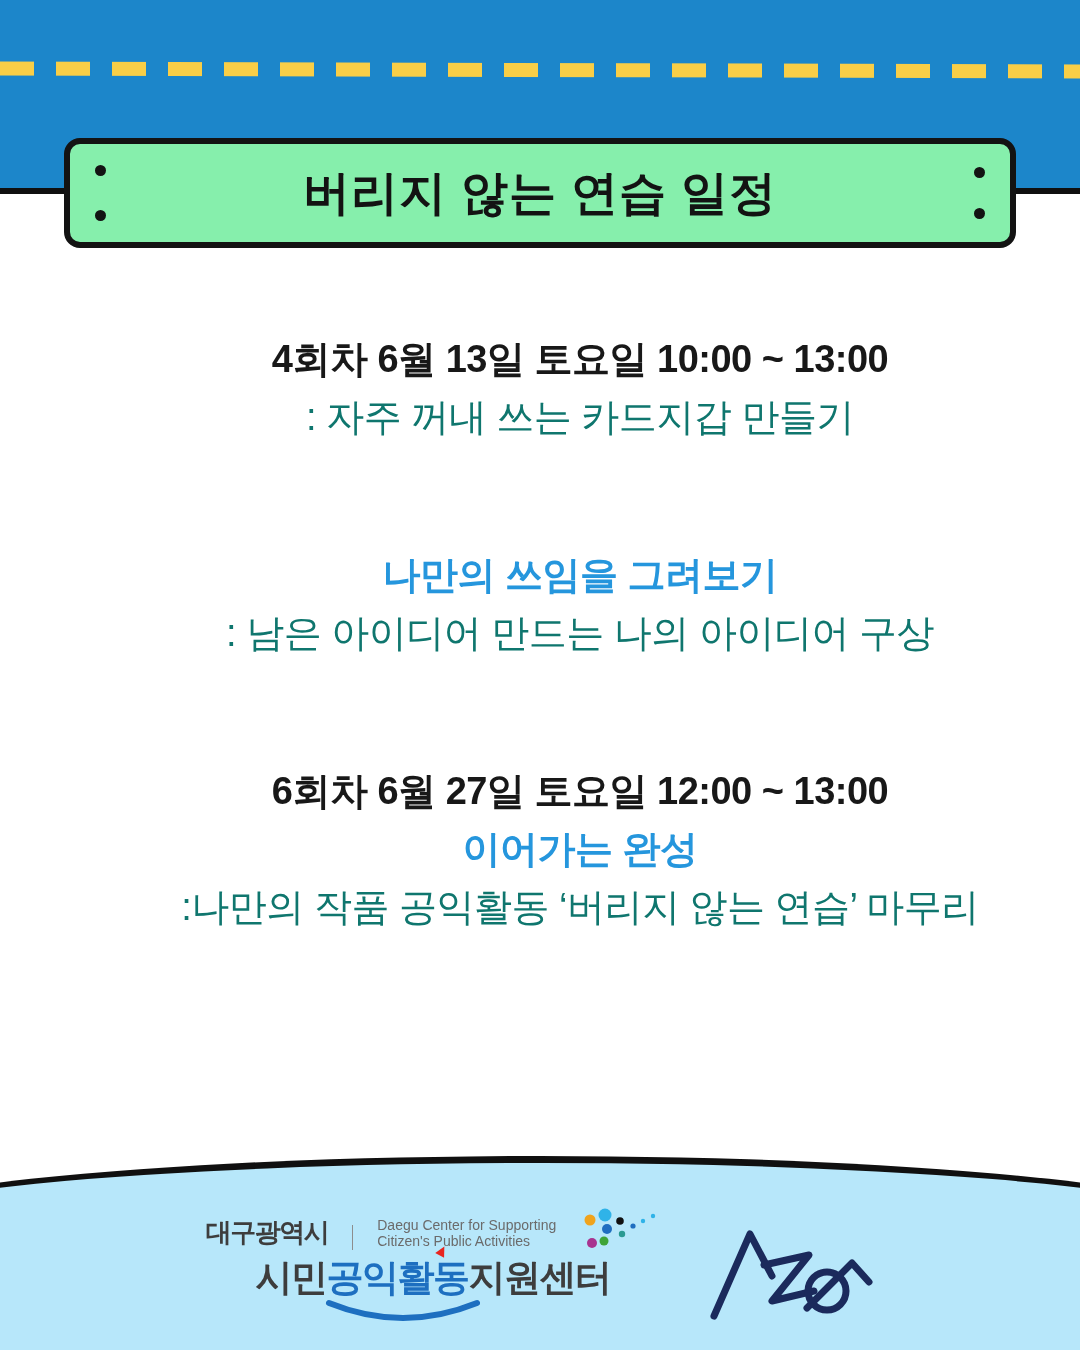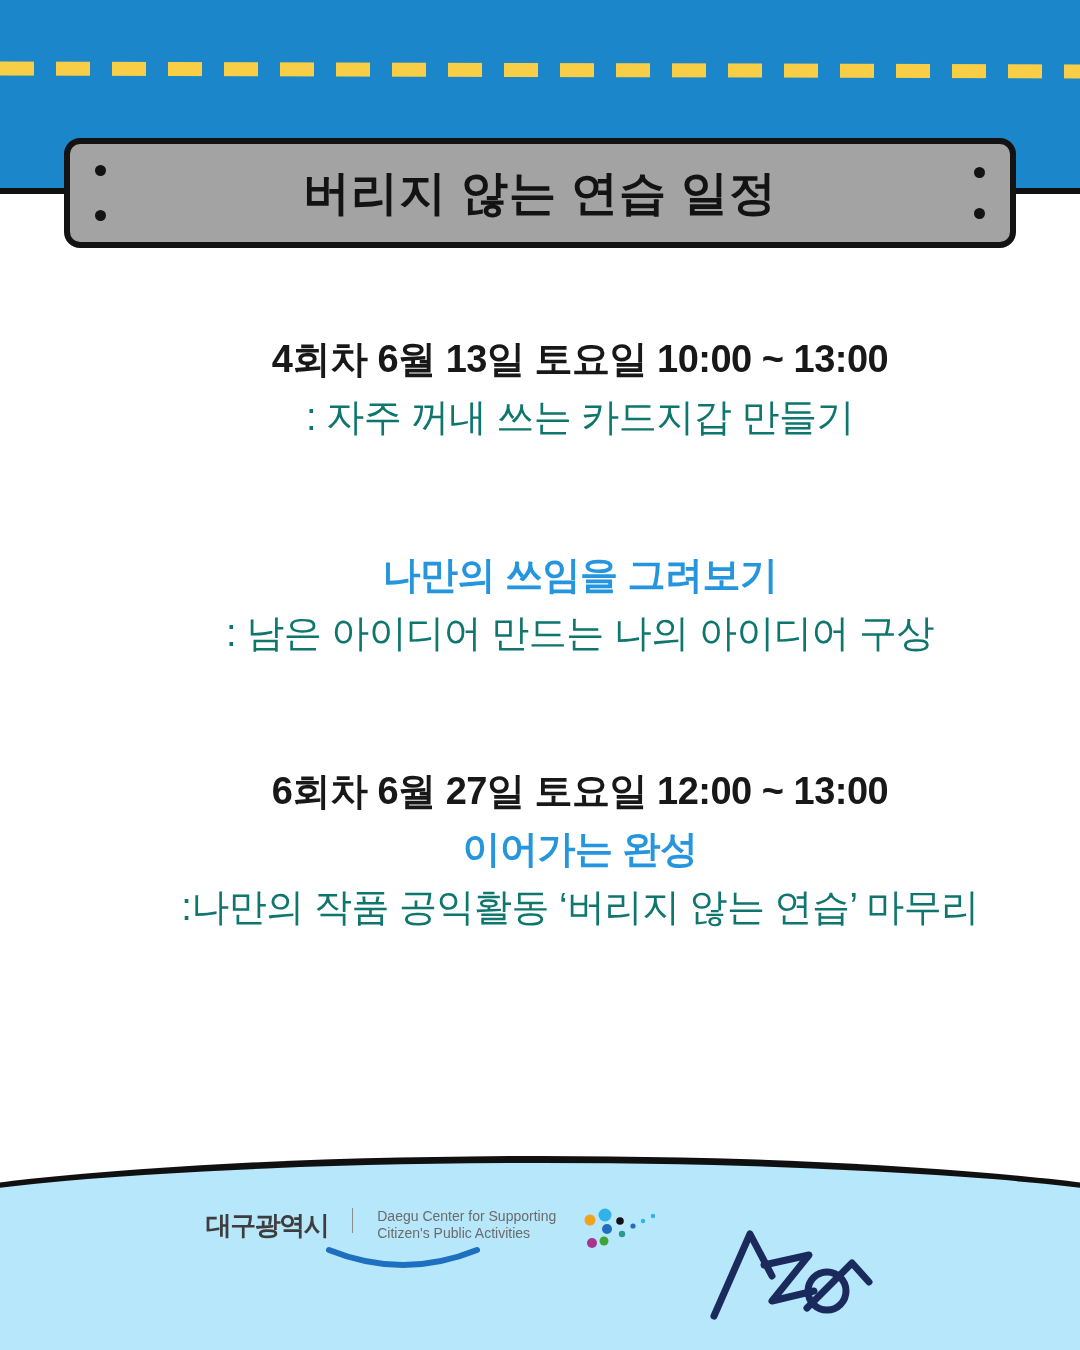--- a/index.html
+++ b/index.html
@@ -39,21 +39,21 @@
       rgba(0,0,0,0) 34px 56px);
     transform: rotate(0.15deg);
   }
 
   
   .title-box {
     position: absolute;
     left: 64px; top: 138px;
     width: 952px; height: 110px;
     box-sizing: border-box;
-    background: #a3a3a3;
+    background: #86efac;
     border: 6px solid #131313;
     border-radius: 16px;
     z-index: 5;
     display: flex;
     align-items: center;
     justify-content: center;
     text-align: center;
   }
   .title-text {
     font-size: 47px;
@@ -118,21 +118,21 @@
   }
 
   
   .logo-left {
     display: flex;
     flex-direction: column;
     align-items: center;
   }
   .logo-top {
     display: flex;
-    align-items: flex-start;
+    align-items: flex-end;
     gap: 24px;
   }
   .logo-city {
     font-size: 26px;
     font-weight: 600;
     color: #3d3d3d;
     letter-spacing: -1.5px;
     white-space: nowrap;
   }
   .logo-divider {
@@ -223,20 +223,24 @@
           <circle cx="27" cy="21" r="5" fill="#1f6ec0"></circle>
           <circle cx="24" cy="33" r="4.5" fill="#3ea437"></circle>
           <circle cx="12" cy="35" r="5" fill="#a8348f"></circle>
           <circle cx="40" cy="13" r="3.8" fill="#111111"></circle>
           <circle cx="42" cy="26" r="3.2" fill="#2a9a92"></circle>
           <circle cx="53" cy="18" r="2.6" fill="#1f6ec0"></circle>
           <circle cx="63" cy="13" r="2.2" fill="#2fb3e8"></circle>
           <circle cx="73" cy="8" r="2.2" fill="#2fb3e8"></circle>
         </svg>
       </div>
+      <div class="logo-org">
+        <span class="red-accent"></span>
+        <span class="org-plain">시민</span><span class="org-blue">공익활동</span><span class="org-plain">지원센터</span>
+      </div>
       <svg class="logo-smile" width="160" height="26" viewBox="0 0 160 26">
         <path d="M6,4 Q80,34 154,4" fill="none" stroke="#1d6fc0" stroke-width="6" stroke-linecap="round"></path>
       </svg>
     </div>
 
     <svg class="logo-mark" width="168" height="104" viewBox="0 0 168 104">
       <g fill="none" stroke="#1b2a5c" stroke-width="7" stroke-linecap="round" stroke-linejoin="round">
         <path d="M8,100 L44,18 L66,60"></path>
         <path d="M58,49 L103,39 L66,85 L108,75"></path>
         <circle cx="121" cy="75" r="19"></circle>

